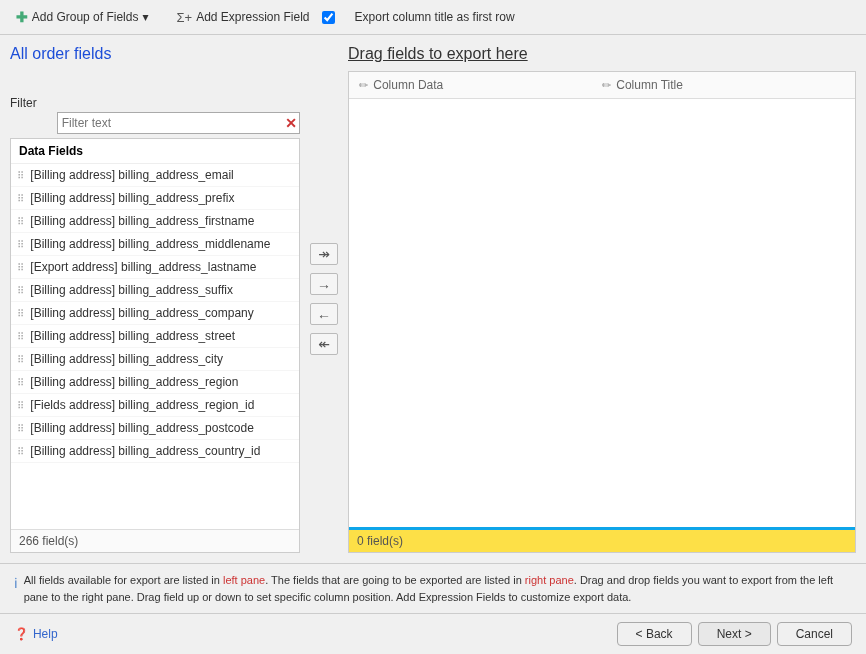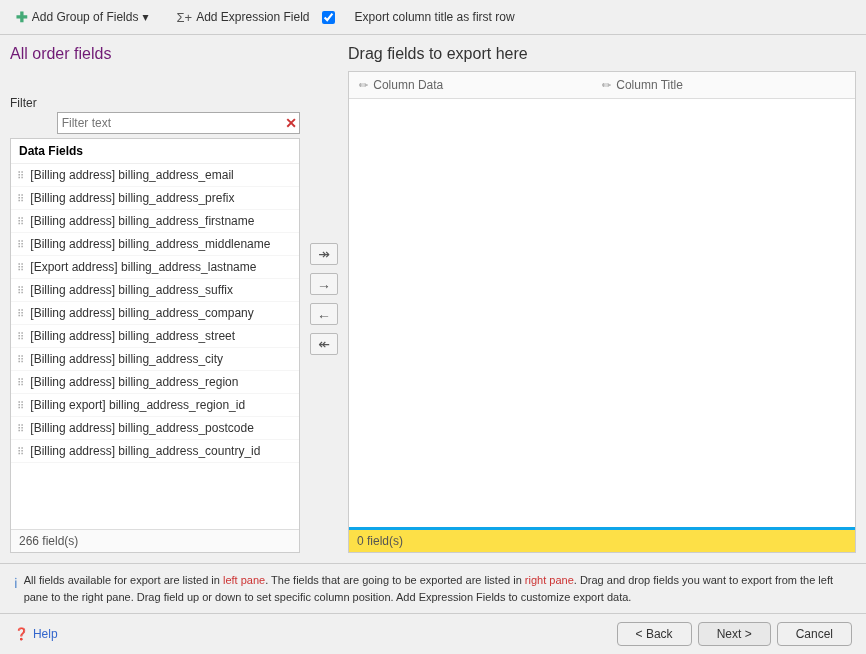--- a/index.html
+++ b/index.html
@@ -59,21 +59,21 @@
     
     .left-pane {
       width: 290px;
       display: flex;
       flex-direction: column;
       flex-shrink: 0;
     }
     .left-pane h2 {
       font-size: 16px;
       font-weight: normal;
-      color: #701a75;
+      color: #1d4ed8;
       margin-bottom: 8px;
     }
     .filter-row {
       display: flex;
       align-items: center;
       margin-bottom: 4px;
     }
     .filter-label {
       font-size: 12px;
       margin-right: 20px;
@@ -175,20 +175,21 @@
     .right-pane {
       flex: 1;
       display: flex;
       flex-direction: column;
     }
     .right-pane h2 {
       font-size: 16px;
       font-weight: normal;
       color: #333;
       margin-bottom: 8px;
+      text-decoration: underline;
     }
     .export-table-container {
       border: 1px solid #ccc;
       background: #fff;
       flex: 1;
       display: flex;
       flex-direction: column;
       overflow: hidden;
     }
     .export-table-header {
@@ -346,21 +347,21 @@
           <div class="field-item">
             <span class="drag-handle">⠿</span>
             <span>[Billing address] billing_address_city</span>
           </div>
           <div class="field-item">
             <span class="drag-handle">⠿</span>
             <span>[Billing address] billing_address_region</span>
           </div>
           <div class="field-item">
             <span class="drag-handle">⠿</span>
-            <span>[Billing export] billing_address_region_id</span>
+            <span>[Fields address] billing_address_region_id</span>
           </div>
           <div class="field-item">
             <span class="drag-handle">⠿</span>
             <span>[Billing address] billing_address_postcode</span>
           </div>
           <div class="field-item">
             <span class="drag-handle">⠿</span>
             <span>[Billing address] billing_address_country_id</span>
           </div>
         </div>

